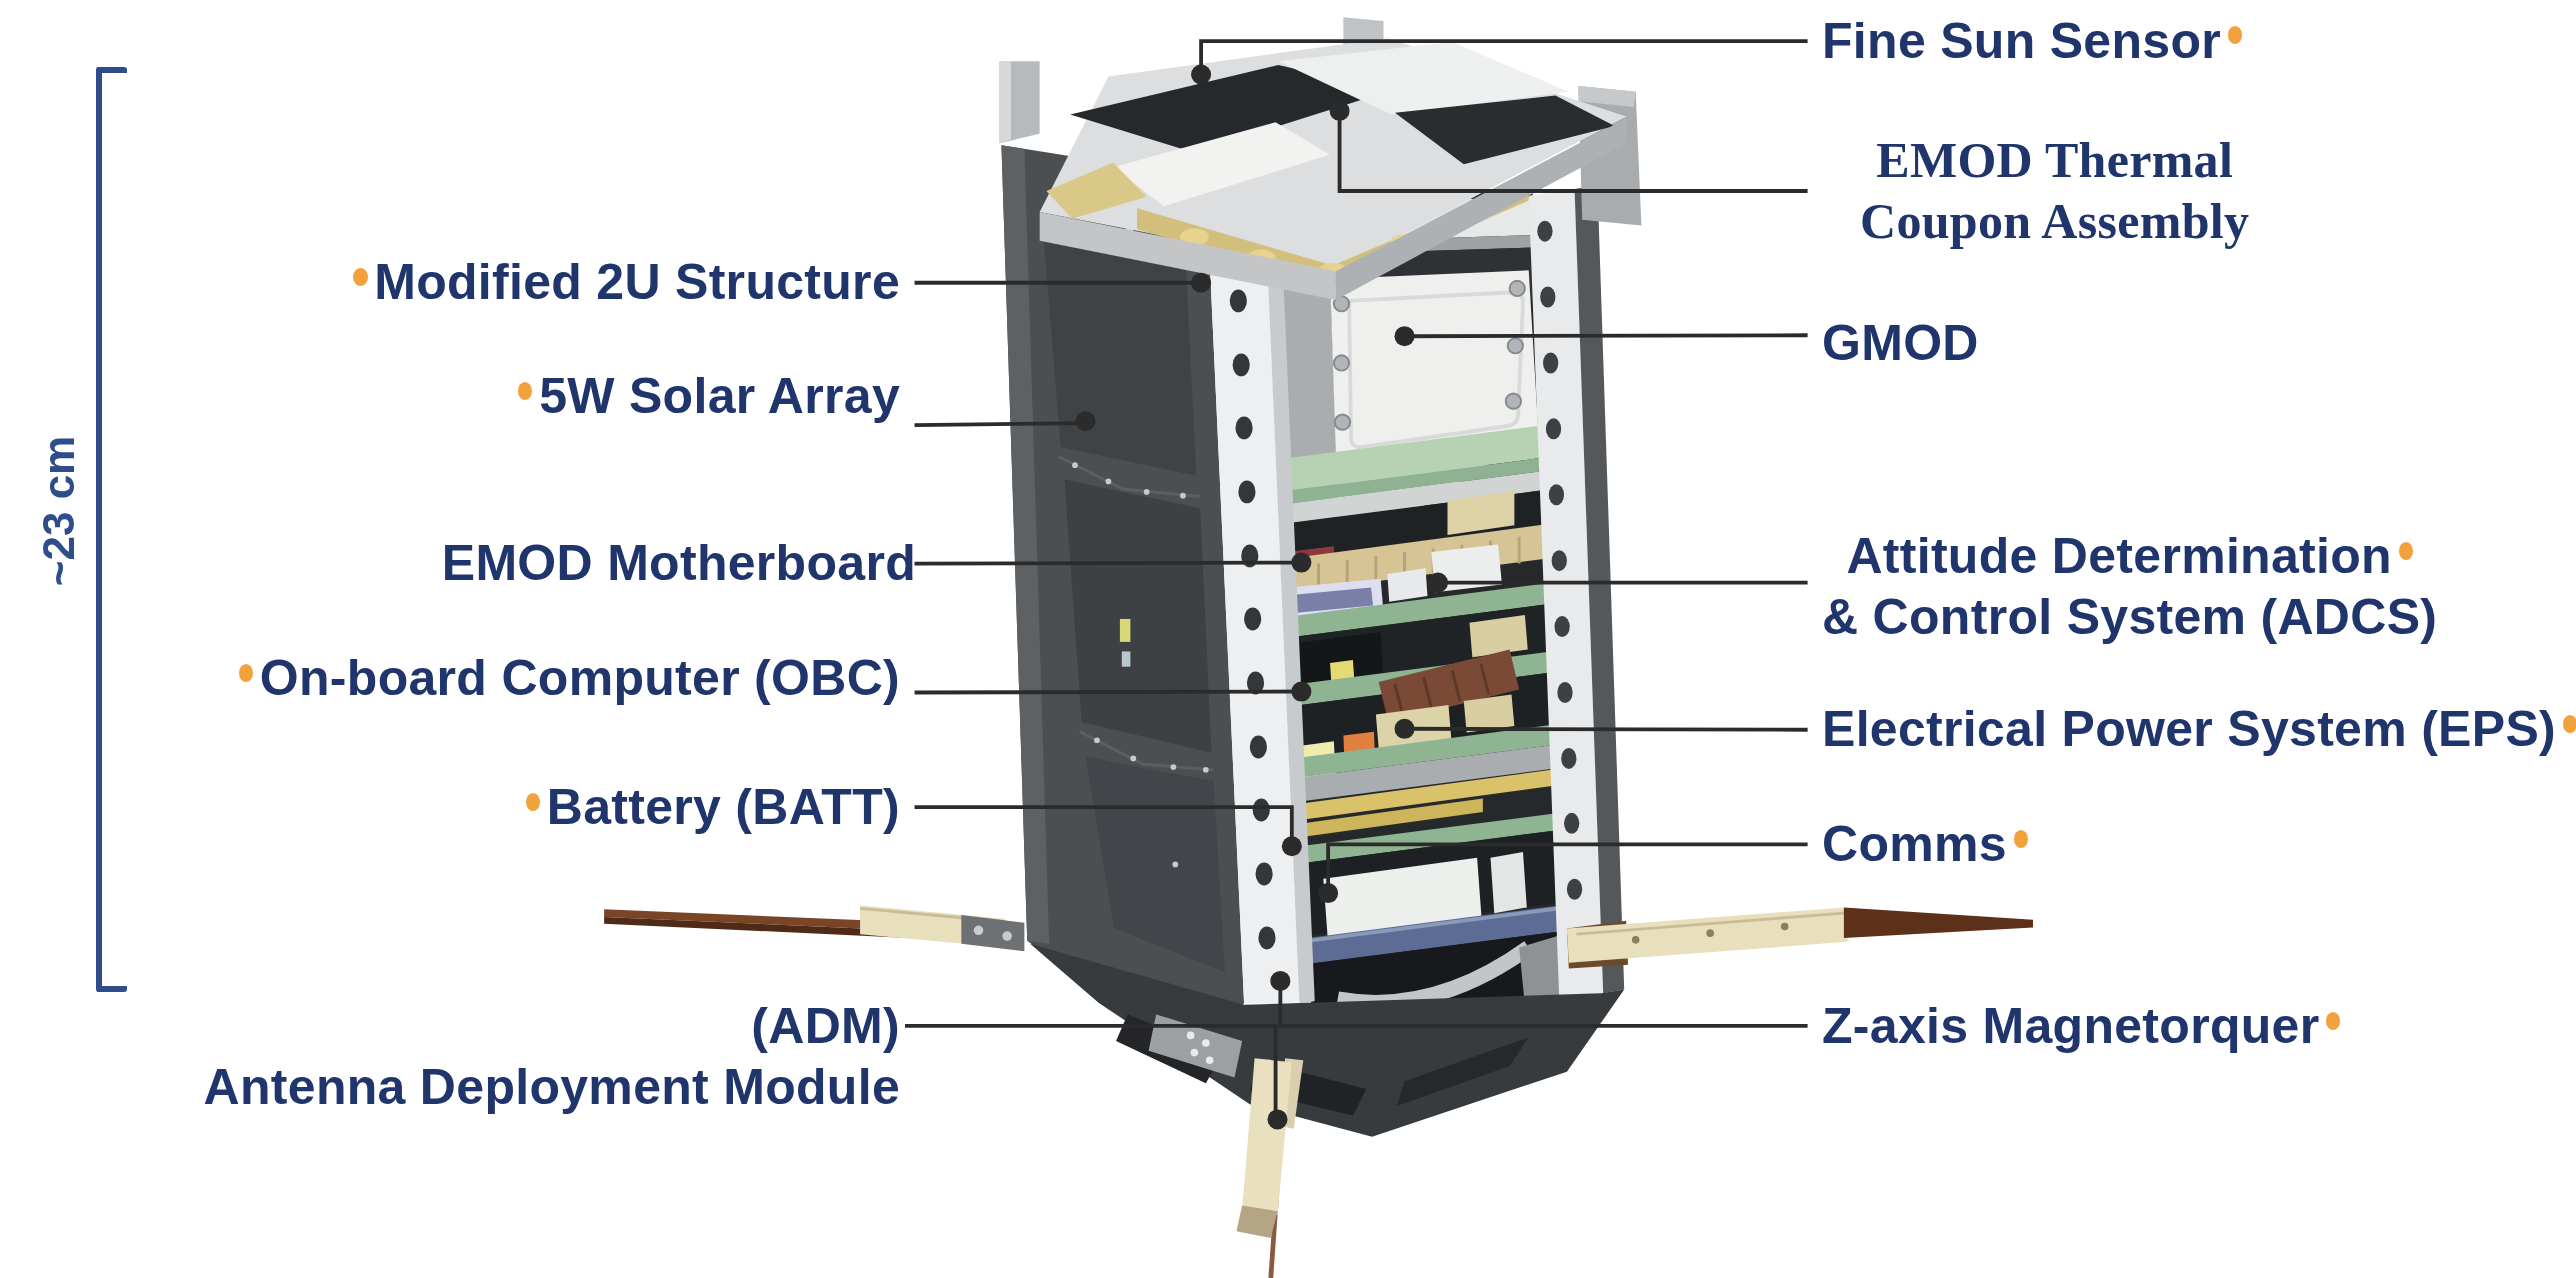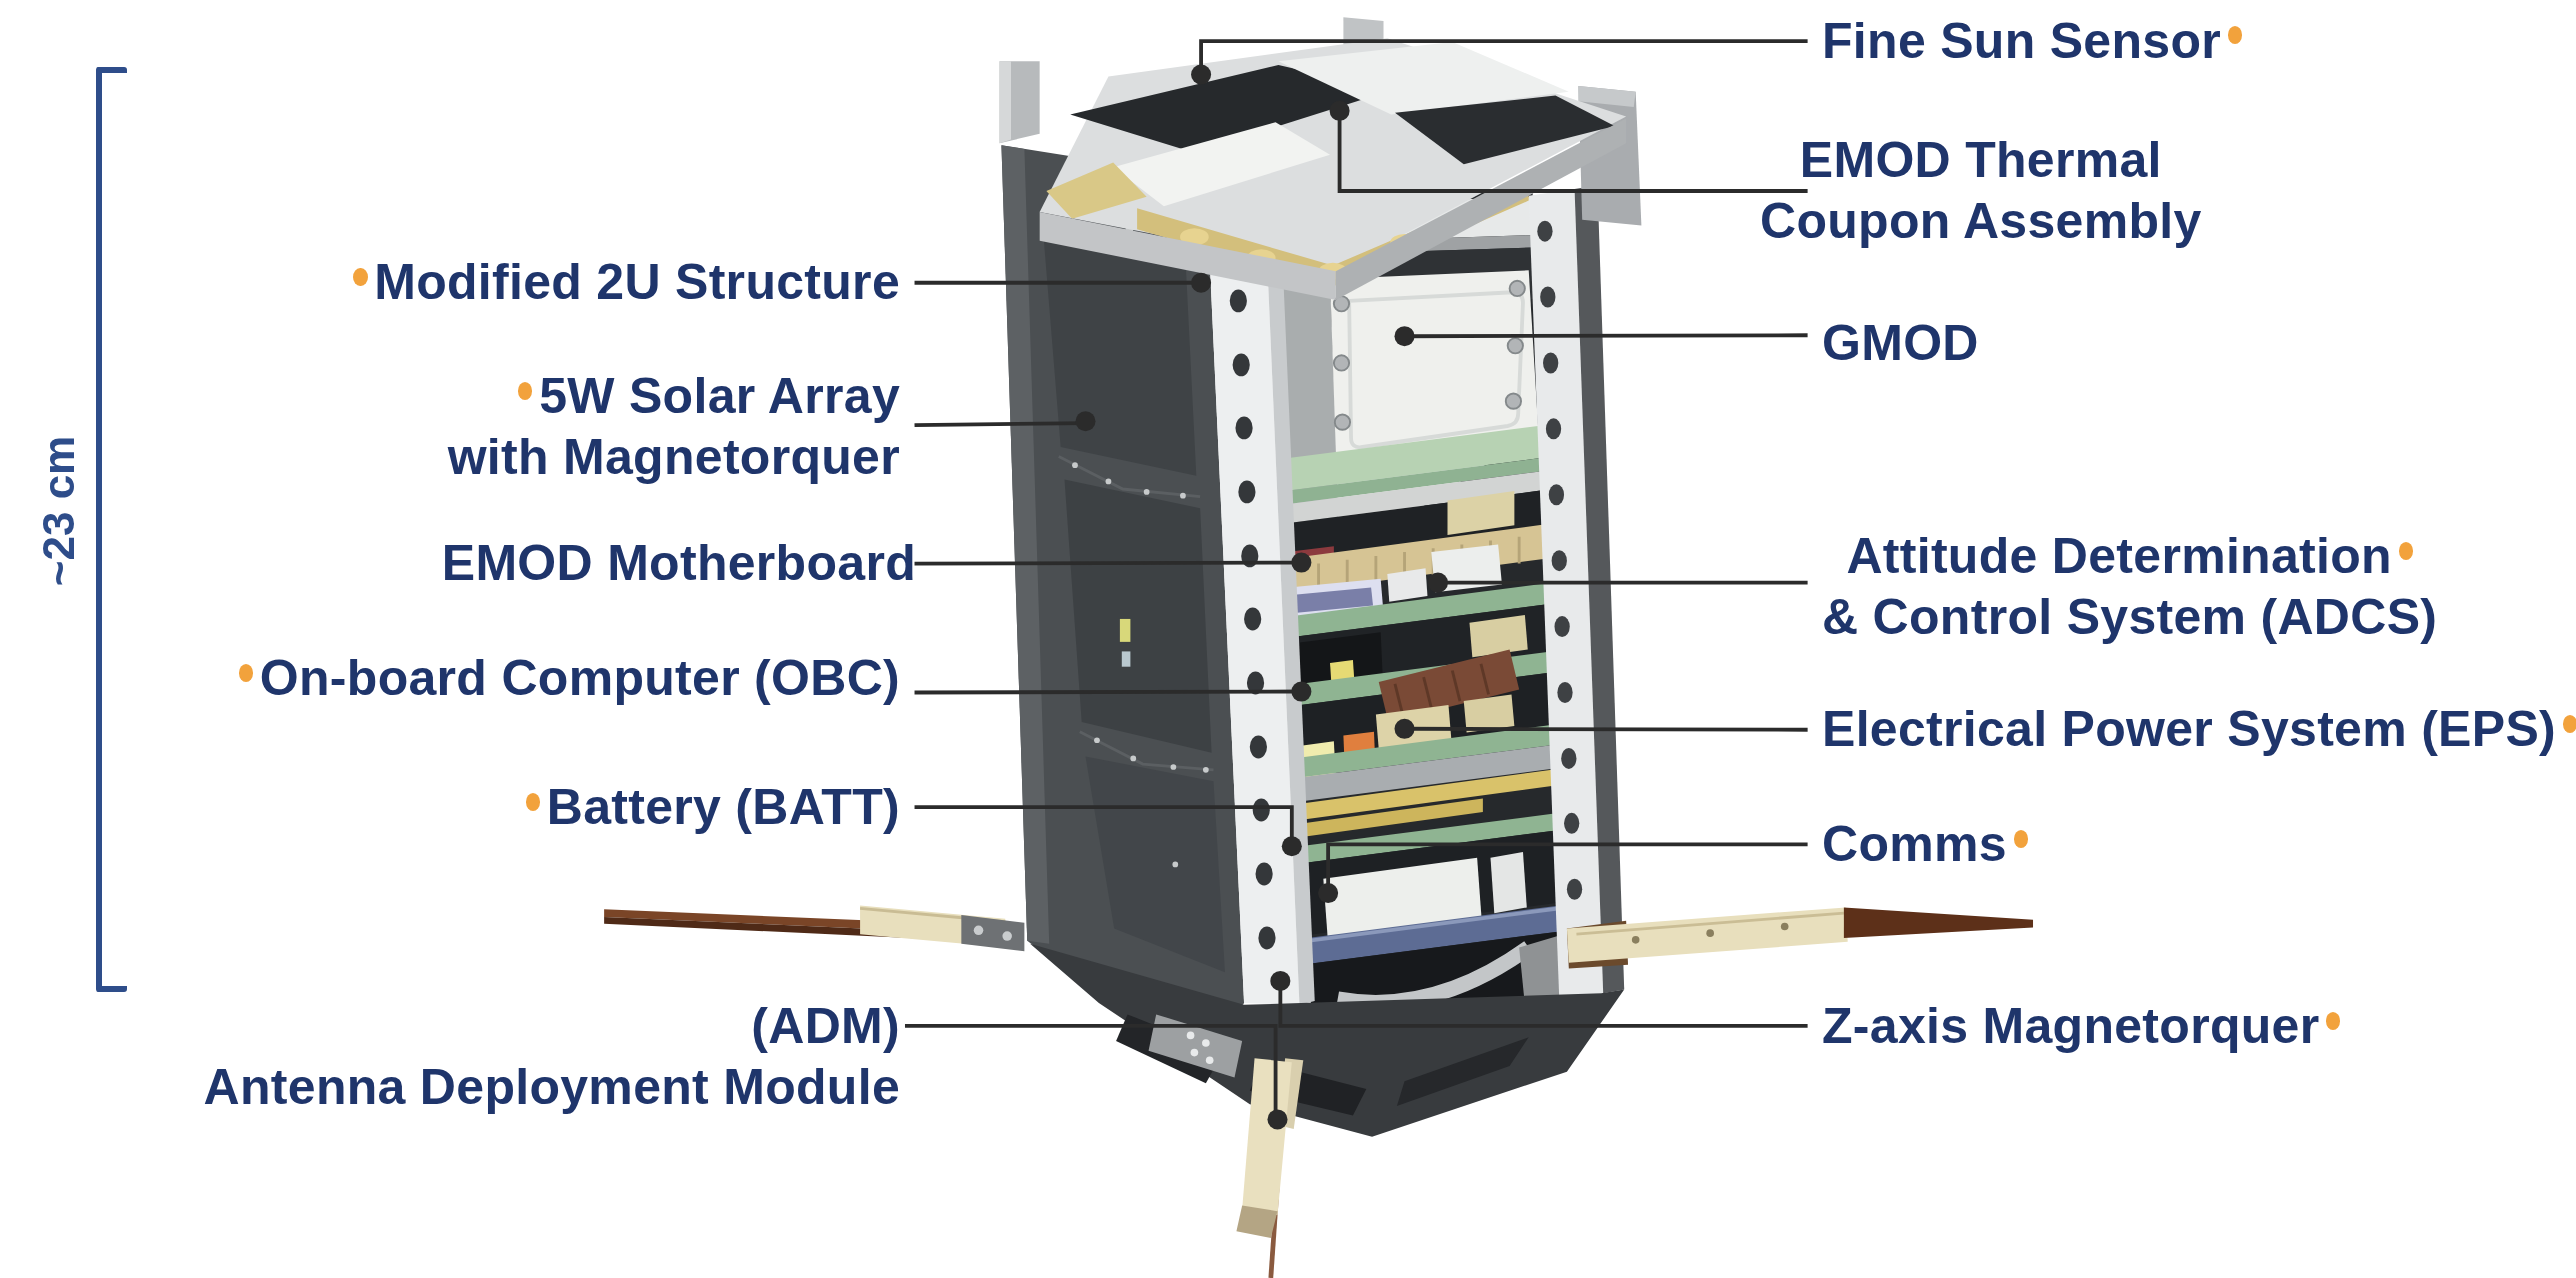--- a/index.html
+++ b/index.html
@@ -337,21 +337,20 @@
   <div class="dim-label">~23 cm</div>
 
   <div class="labels">
 
     <div class="callout left" style="top:252px;right:1676px;">
       <span class="line"><span class="marker before"></span><span>Modified 2U Structure</span></span>
     </div>
 
     <div class="callout left" style="top:366px;right:1676px;">
       <span class="line"><span class="marker before"></span><span>5W Solar Array</span></span>
-      <span class="line"><span>with Magnetorquer</span></span>
     </div>
 
     <div class="callout left" style="top:533px;right:1660px;">
       <span class="line"><span>EMOD Motherboard</span></span>
     </div>
 
     <div class="callout left" style="top:648px;right:1676px;">
       <span class="line"><span class="marker before"></span><span>On-board Computer (OBC)</span></span>
     </div>
 
@@ -361,21 +360,21 @@
 
     <div class="callout left" style="top:996px;right:1676px;">
       <span class="line"><span>(ADM)</span></span>
       <span class="line"><span>Antenna Deployment Module</span></span>
     </div>
 
     <div class="callout right" style="top:10.5px;left:1822px;">
       <span class="line"><span>Fine Sun Sensor</span><span class="marker after"></span></span>
     </div>
 
-    <div class="callout right" style="top:130px;left:1760px;">
+    <div class="callout right" style="top:130px;left:1860px;font-family:Liberation Serif, serif;">
       <span class="line"><span>EMOD Thermal</span></span>
       <span class="line"><span>Coupon Assembly</span></span>
     </div>
 
     <div class="callout right" style="top:305px;left:1822px;margin-top:8px;">
       <span class="line"><span>GMOD</span></span>
     </div>
 
     <div class="callout right" style="top:526px;left:1822px;">
       <span class="line"><span>Attitude Determination</span><span class="marker after"></span></span>

